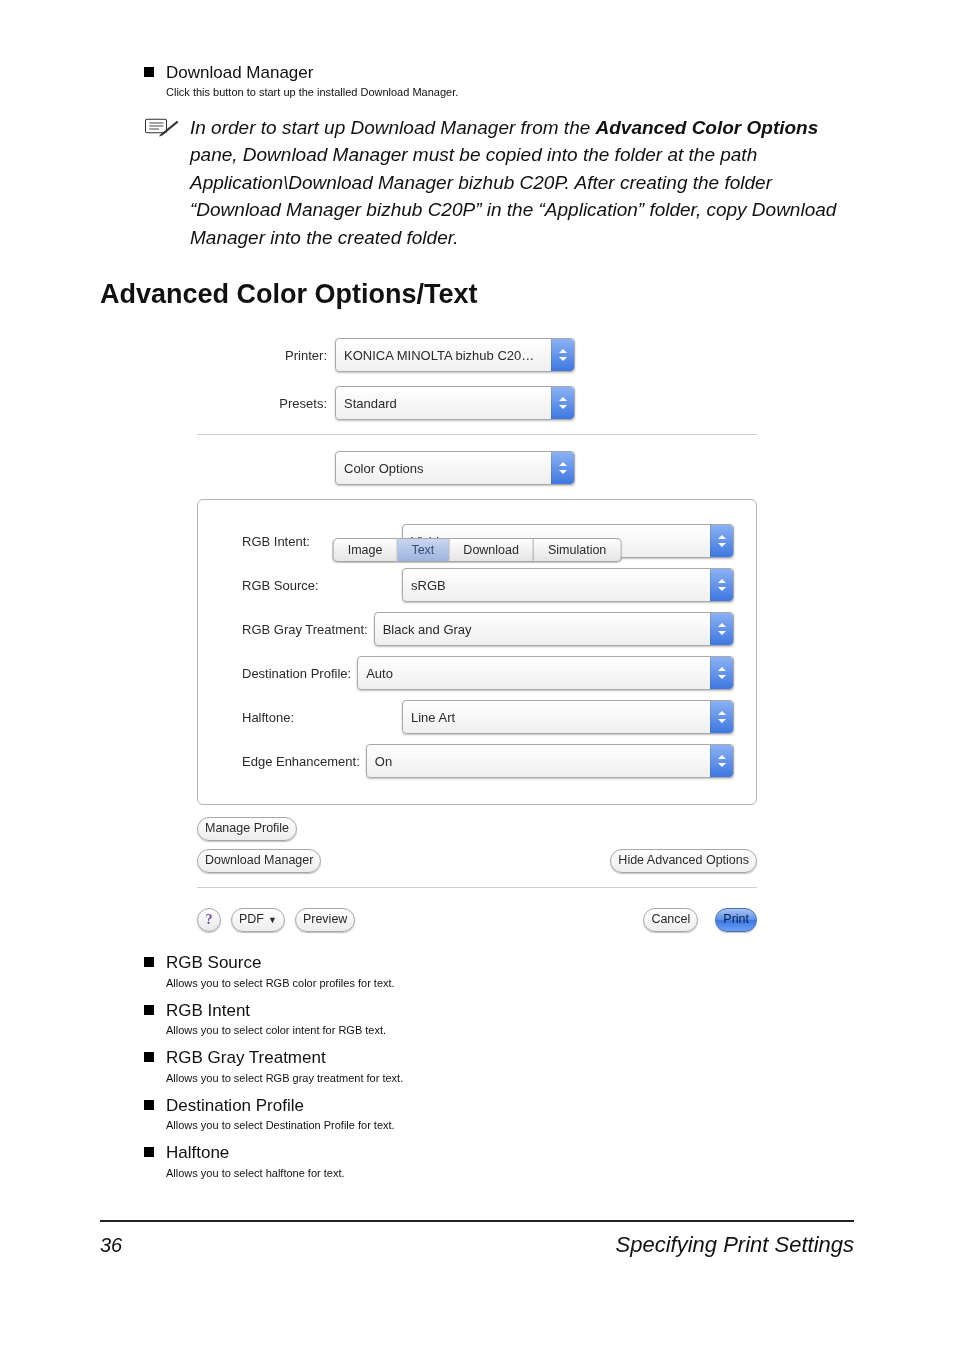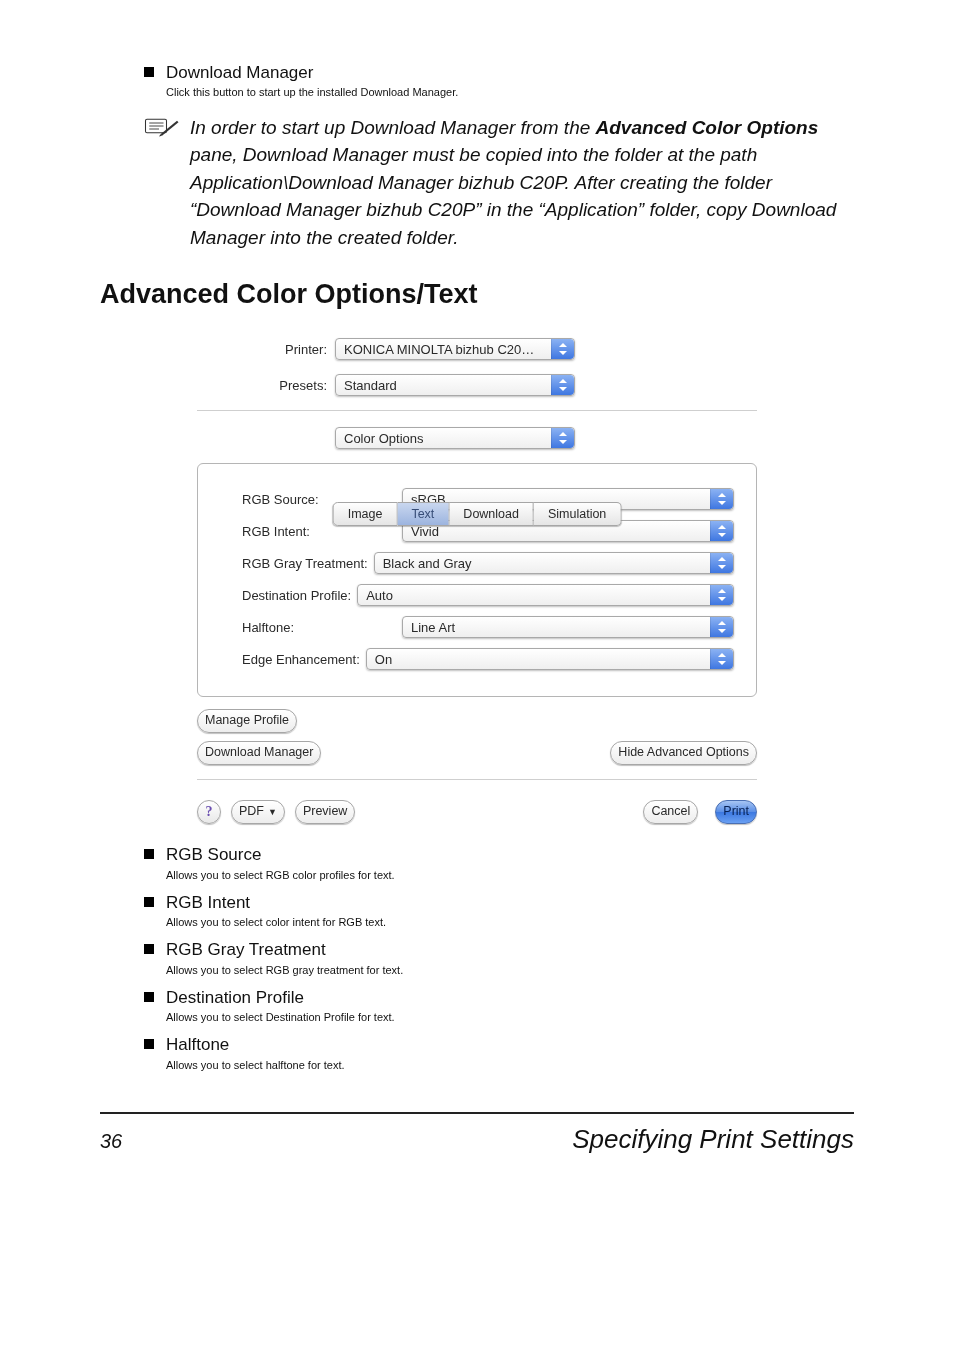--- a/index.html
+++ b/index.html
@@ -40,34 +40,34 @@
     font-size:27px;font-weight:bold;margin:28px 0 28px 0;
   }
 
   .lower-bullets .bullet-row{margin-top:4px;}
   .lower-bullets .bullet-sub{margin-bottom:10px;}
 
   
   .rule{height:2px;background:#222;margin:40px 0 10px 0;}
   .foot{display:flex;justify-content:space-between;align-items:baseline;font-style:italic;}
   .foot .pno{font-size:20px;}
-  .foot .sect{font-size:26px;}
+  .foot .sect{font-size:22px;}
 
   
   .dlg-wrap{display:flex;justify-content:center;margin:0 0 20px 0;}
   .dlg{
     width:560px;
     font-family: "Lucida Grande","Helvetica Neue",Helvetica,Arial,sans-serif;
     font-size:13px;
     color:#2a2a2a;
   }
   .lab-row{display:flex;align-items:center;margin-bottom:14px;}
   .lab-row .lab{width:130px;text-align:right;padding-right:8px;}
   .popup{
-    height:22px;display:inline-flex;align-items:center;justify-content:space-between;
+    height:34px;display:inline-flex;align-items:center;justify-content:space-between;
     background:linear-gradient(#fff,#efefef);border:1px solid #a9a9a9;border-radius:4px;
     box-shadow:0 1px 2px rgba(0,0,0,.25);
     padding:0 0 0 8px;
     box-sizing:border-box;
   }
   .popup .ptxt{white-space:nowrap;overflow:hidden;text-overflow:ellipsis;}
   .popup .cap{
     width:22px;height:100%;
     border-left:1px solid rgba(0,0,0,.08);
     border-radius:0 4px 4px 0;
@@ -204,34 +204,34 @@
 
       <div class="tabwrap">
         <div class="tabs" id="tabs">
             <div class="tab">Image</div>
             <div class="tab sel">Text</div>
             <div class="tab">Download</div>
             <div class="tab">Simulation</div>
           </div>
         <div class="tab-pane" id="opts">
             <div class="opt-row">
+              <div class="olab">RGB Intent:</div>
+              <div class="popup">
+                <span class="ptxt">Vivid</span>
+                <span class="cap">
+                  <svg width="10" height="14">
+                    <path d="M5 1 L9 5 H1 Z M5 13 L1 9 H9 Z" fill="#fff"></path>
+                  </svg>
+                </span>
+              </div>
+            </div>
+            <div class="opt-row">
               <div class="olab">RGB Source:</div>
               <div class="popup">
                 <span class="ptxt">sRGB</span>
-                <span class="cap">
-                  <svg width="10" height="14">
-                    <path d="M5 1 L9 5 H1 Z M5 13 L1 9 H9 Z" fill="#fff"></path>
-                  </svg>
-                </span>
-              </div>
-            </div>
-            <div class="opt-row">
-              <div class="olab">RGB Intent:</div>
-              <div class="popup">
-                <span class="ptxt">Vivid</span>
                 <span class="cap">
                   <svg width="10" height="14">
                     <path d="M5 1 L9 5 H1 Z M5 13 L1 9 H9 Z" fill="#fff"></path>
                   </svg>
                 </span>
               </div>
             </div>
             <div class="opt-wide">
               <div class="olab">RGB Gray Treatment:</div>
               <div class="popup">

